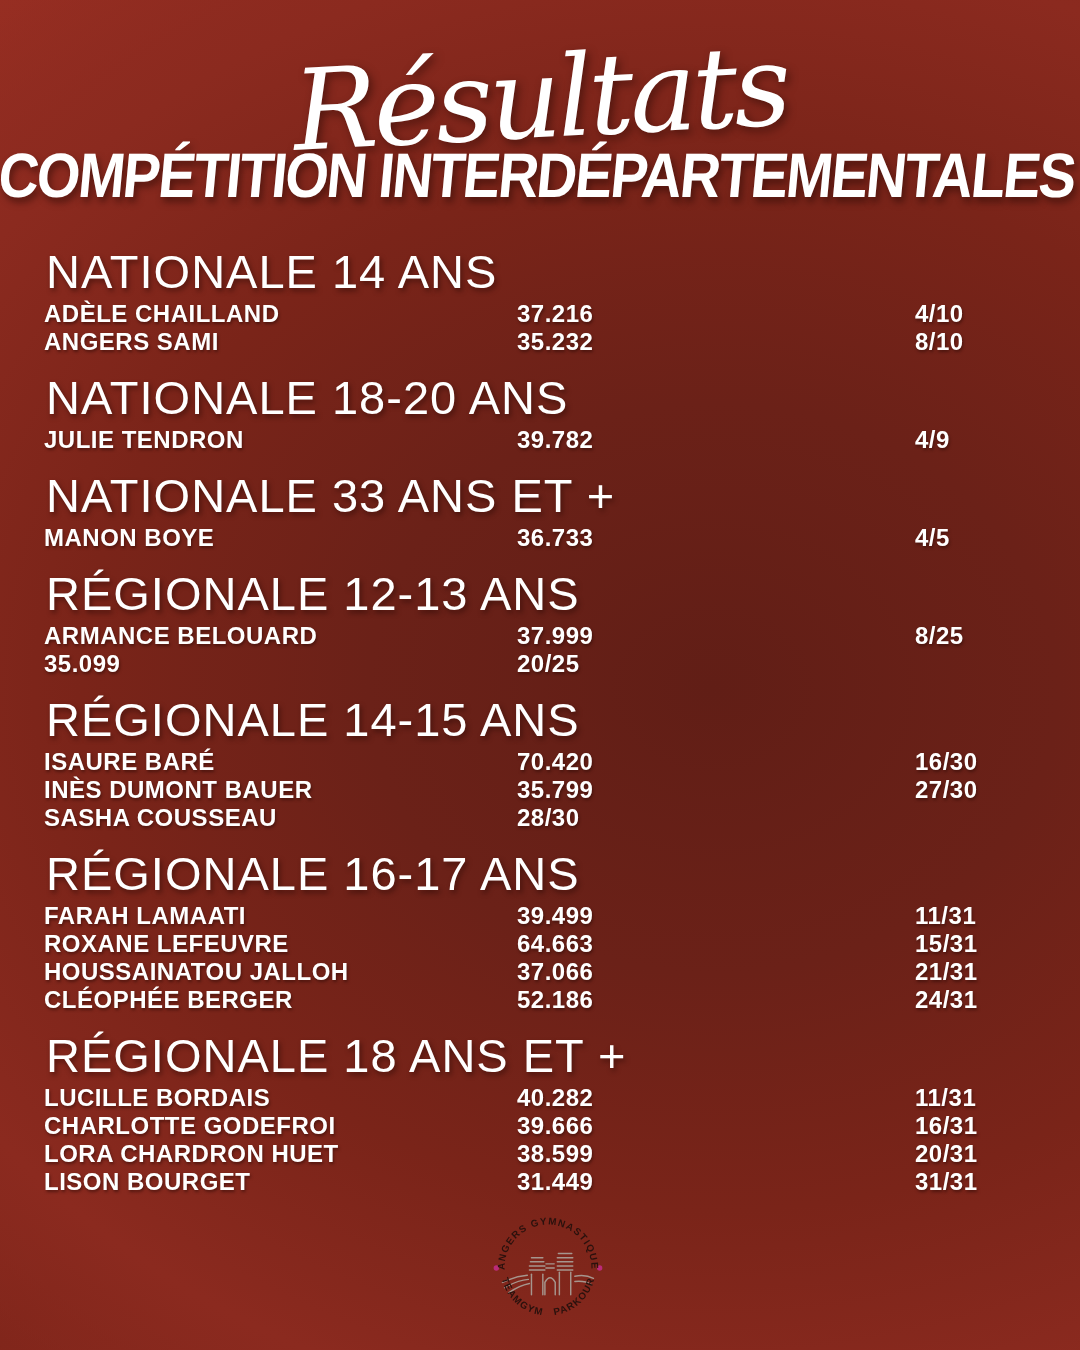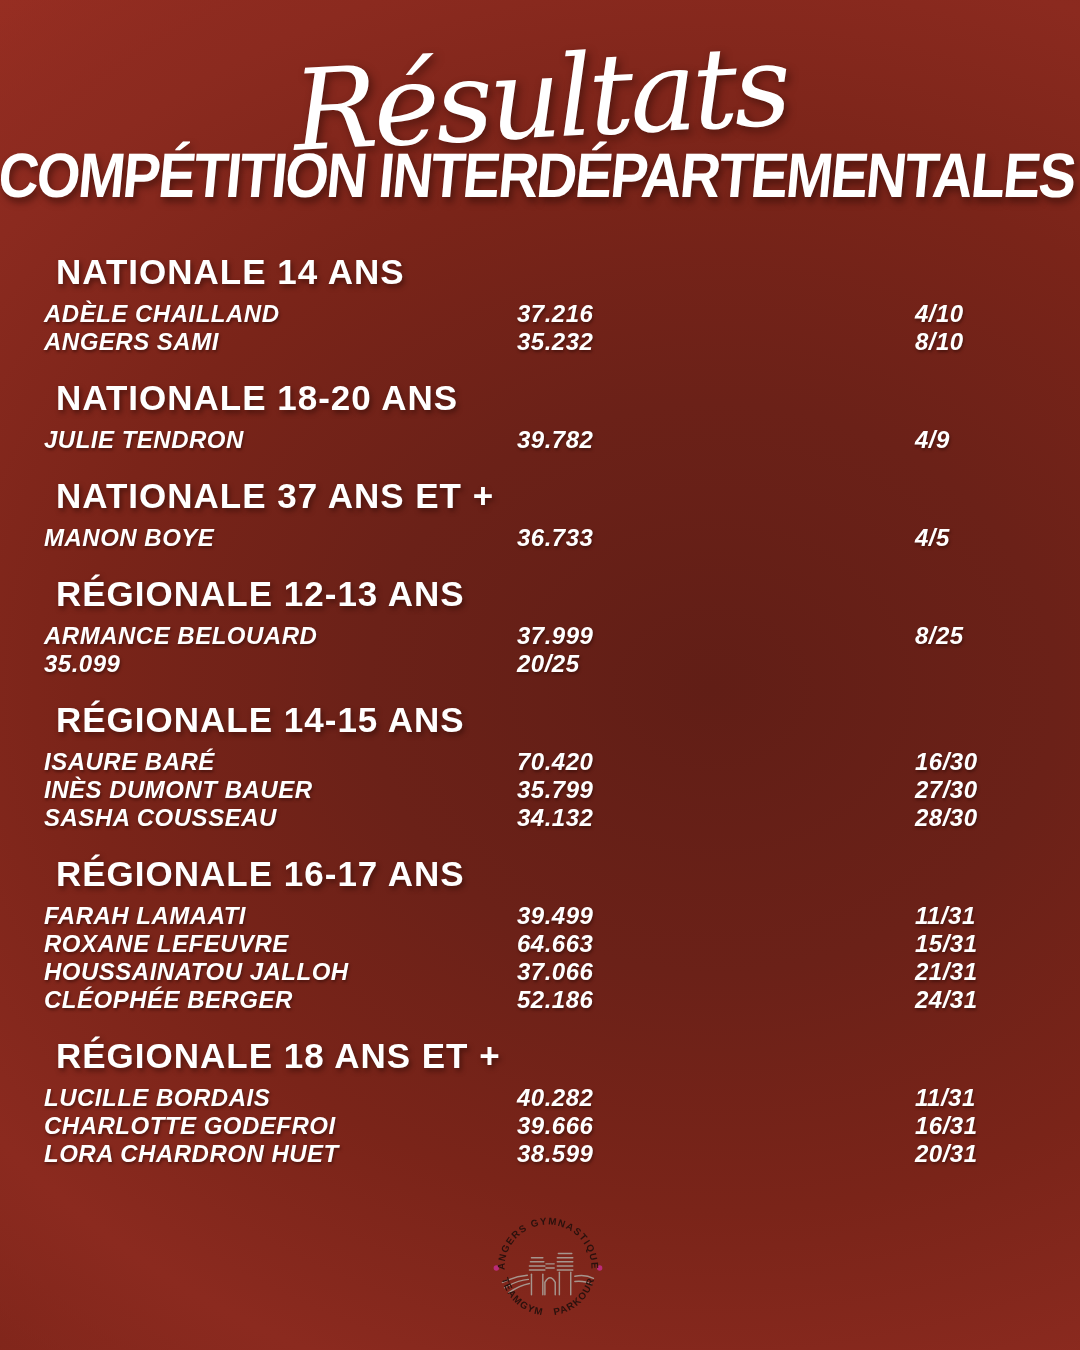--- a/index.html
+++ b/index.html
@@ -30,33 +30,32 @@
     font-size:56px;font-weight:bold;
     letter-spacing:-2px;
     white-space:nowrap;
     transform:scaleY(1.12) skewX(-6deg);
     transform-origin:center top;
     text-shadow:3px 4px 7px rgba(42,9,6,.55);
   }
   .results{position:absolute;top:252px;left:44px;right:36px;}
   .sec{margin:0 0 22px 0;}
   .sec-title{
-    margin:0 0 8px 12px;
-    font-size:35px;font-weight:bold;
+    margin:0 0 8px 2px;
+    font-size:47px;font-weight:normal;
     letter-spacing:1px;line-height:40px;
     text-shadow:2px 3px 5px rgba(42,9,6,.55);
   }
   .rows{display:block;}
   .row{
     display:grid;
     grid-template-columns:473px 398px 1fr;
     font-size:24px;font-weight:bold;
     letter-spacing:.5px;line-height:28px;
     text-shadow:1px 2px 3px rgba(42,9,6,.55);
-    font-style:italic;
   }
   .row span{display:block;}
   .logo{position:absolute;left:486px;top:1206px;width:124px;height:124px;}
   .logo svg{width:100%;height:100%;display:block;}
   .logo text{
     font-family:"Liberation Sans",sans-serif;
     font-weight:bold;font-size:9.5px;letter-spacing:1.2px;
     fill:#2a110d;
   }
   .logo .bottom-arc-text{word-spacing:7px;}
@@ -94,21 +93,21 @@
     <div class="rows">
   <div class="row">
     <span class="name">JULIE TENDRON</span>
     <span class="score">39.782</span>
     <span class="rank">4/9</span>
   </div>
 </div>
   </section>
 
   <section class="sec">
-    <h3 class="sec-title">NATIONALE 37 ANS ET +</h3>
+    <h3 class="sec-title">NATIONALE 33 ANS ET +</h3>
     <div class="rows">
   <div class="row">
     <span class="name">MANON BOYE</span>
     <span class="score">36.733</span>
     <span class="rank">4/5</span>
   </div>
 </div>
   </section>
 
   <section class="sec">
@@ -137,21 +136,20 @@
   </div>
 
   <div class="row">
     <span class="name">INÈS DUMONT BAUER</span>
     <span class="score">35.799</span>
     <span class="rank">27/30</span>
   </div>
 
   <div class="row">
     <span class="name">SASHA COUSSEAU</span>
-    <span class="score">34.132</span>
     <span class="rank">28/30</span>
   </div>
 </div>
   </section>
 
   <section class="sec">
     <h3 class="sec-title">RÉGIONALE 16-17 ANS</h3>
     <div class="rows">
   <div class="row">
     <span class="name">FARAH LAMAATI</span>
@@ -193,20 +191,25 @@
     <span class="score">39.666</span>
     <span class="rank">16/31</span>
   </div>
 
   <div class="row">
     <span class="name">LORA CHARDRON HUET</span>
     <span class="score">38.599</span>
     <span class="rank">20/31</span>
   </div>
 
+  <div class="row">
+    <span class="name">LISON BOURGET</span>
+    <span class="score">31.449</span>
+    <span class="rank">31/31</span>
+  </div>
 </div>
   </section>
 </main>
 
   <div class="logo">
     <svg viewBox="0 0 120 120" xmlns="http://www.w3.org/2000/svg">
       <defs>
         <path id="arcTop" d="M 18,60 A 42,42 0 1 1 102,60"></path>
         <path id="arcBot" d="M 14,60 A 46,46 0 0 0 106,60"></path>
       </defs>

